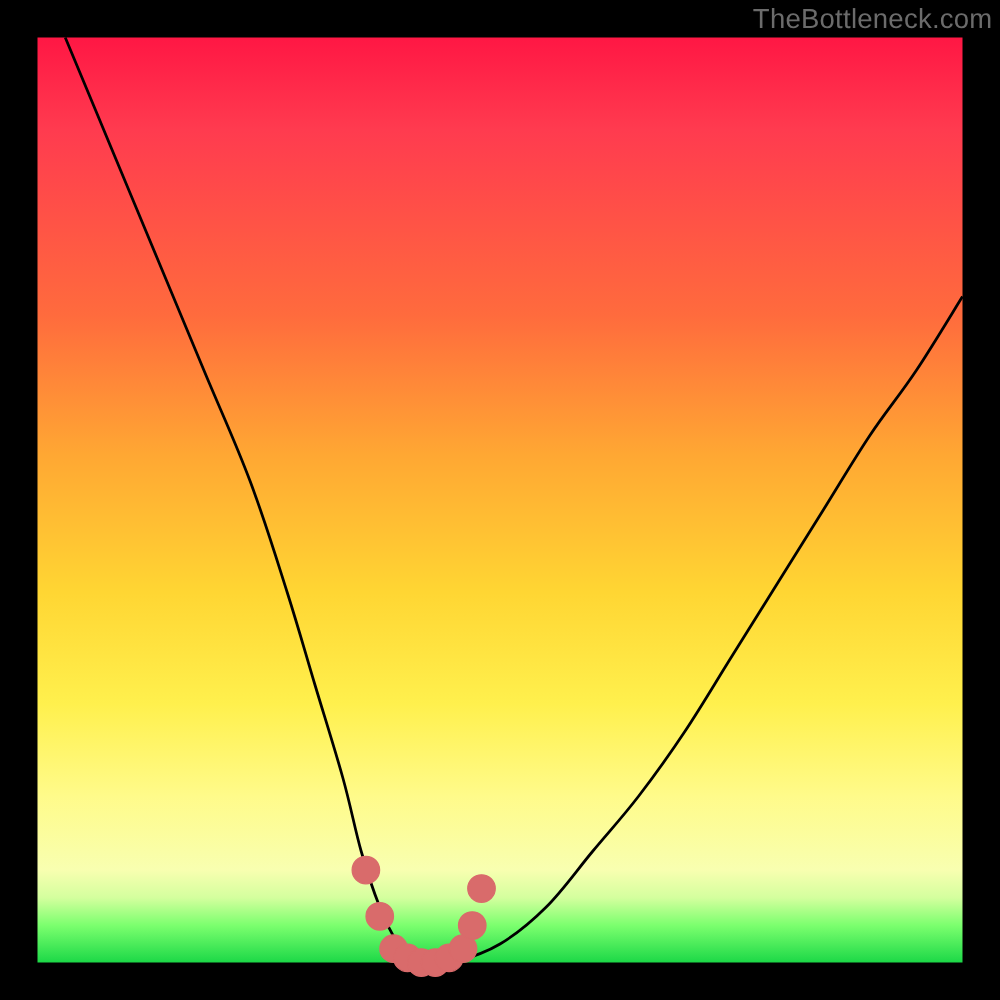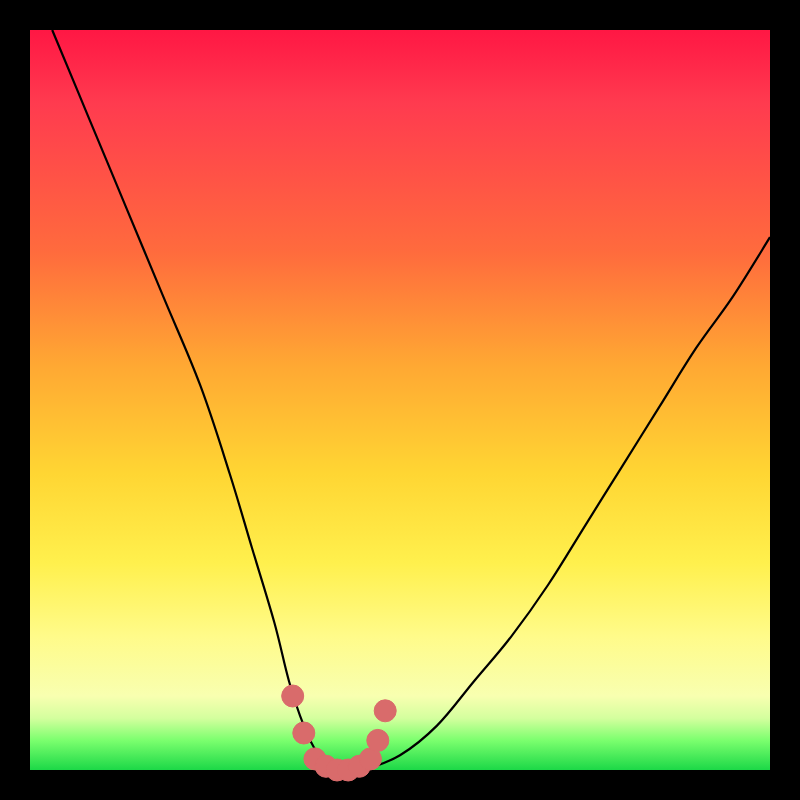--- a/index.html
+++ b/index.html
@@ -56,20 +56,21 @@
     top: 0;
     width: 740px;
     height: 740px;
     overflow: visible;
   }
 </style>
 </head>
 <body>
 
 <div class="frame">
+  <div class="watermark">TheBottleneck.com</div>
 
   <div class="plot">
     <svg class="curve" viewBox="0 0 740 740" preserveAspectRatio="none">
       <path id="curve-path" fill="none" stroke="#000000" stroke-width="2.2" d="M 22.2 0.0 C 28.9 16.0, 45.9 56.8, 59.2 88.8 C 72.5 120.8, 82.9 145.6, 96.2 177.6 C 109.5 209.6, 119.9 234.4, 133.2 266.4 C 146.5 298.4, 158.2 323.2, 170.2 355.2 C 182.2 387.2, 190.5 414.7, 199.8 444.0 C 209.1 473.3, 214.0 491.4, 222.0 518.0 C 230.0 544.6, 237.5 568.0, 244.2 592.0 C 250.9 616.0, 253.7 632.6, 259.0 651.2 C 264.3 669.8, 268.5 682.3, 273.8 695.6 C 279.1 708.9, 283.3 717.2, 288.6 725.2 C 293.9 733.2, 298.1 737.3, 303.4 740.0 C 308.7 742.7, 312.9 740.0, 318.2 740.0 C 323.5 740.0, 323.7 742.7, 333.0 740.0 C 342.3 737.3, 356.7 733.2, 370.0 725.2 C 383.3 717.2, 393.7 708.9, 407.0 695.6 C 420.3 682.3, 430.7 667.2, 444.0 651.2 C 457.3 635.2, 467.7 624.1, 481.0 606.8 C 494.3 589.5, 504.7 575.0, 518.0 555.0 C 531.3 535.0, 541.7 517.1, 555.0 495.8 C 568.3 474.5, 578.7 457.9, 592.0 436.6 C 605.3 415.3, 615.7 398.7, 629.0 377.4 C 642.3 356.1, 652.7 338.2, 666.0 318.2 C 679.3 298.2, 689.7 286.4, 703.0 266.4 C 716.3 246.4, 733.3 217.9, 740.0 207.2"></path>
       <g id="marker-group">
           <circle cx="262.7" cy="666.0" r="11" fill="#d96b6b" stroke="#d96b6b"></circle>
           <circle cx="273.8" cy="703.0" r="11" fill="#d96b6b" stroke="#d96b6b"></circle>
           <circle cx="284.9" cy="728.9" r="11" fill="#d96b6b" stroke="#d96b6b"></circle>
           <circle cx="296.0" cy="736.3" r="11" fill="#d96b6b" stroke="#d96b6b"></circle>
           <circle cx="307.1" cy="740.0" r="11" fill="#d96b6b" stroke="#d96b6b"></circle>

